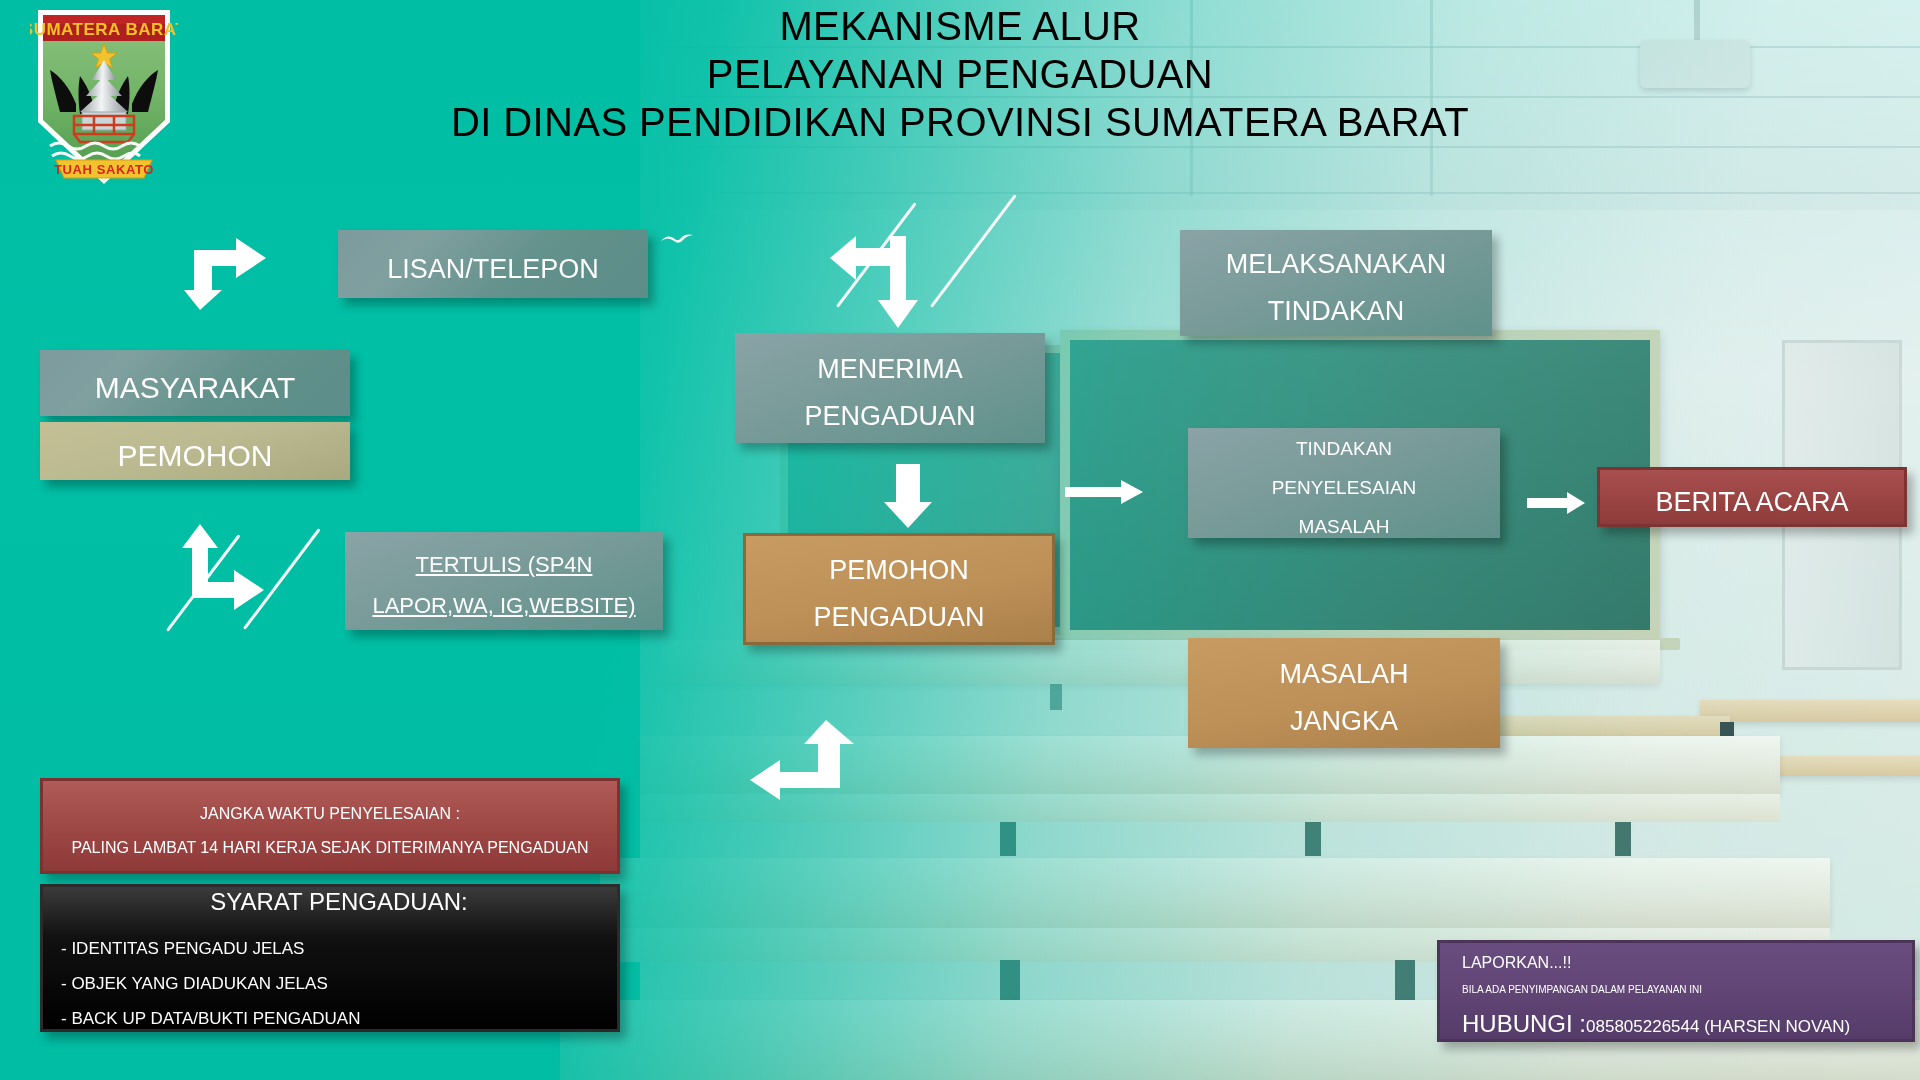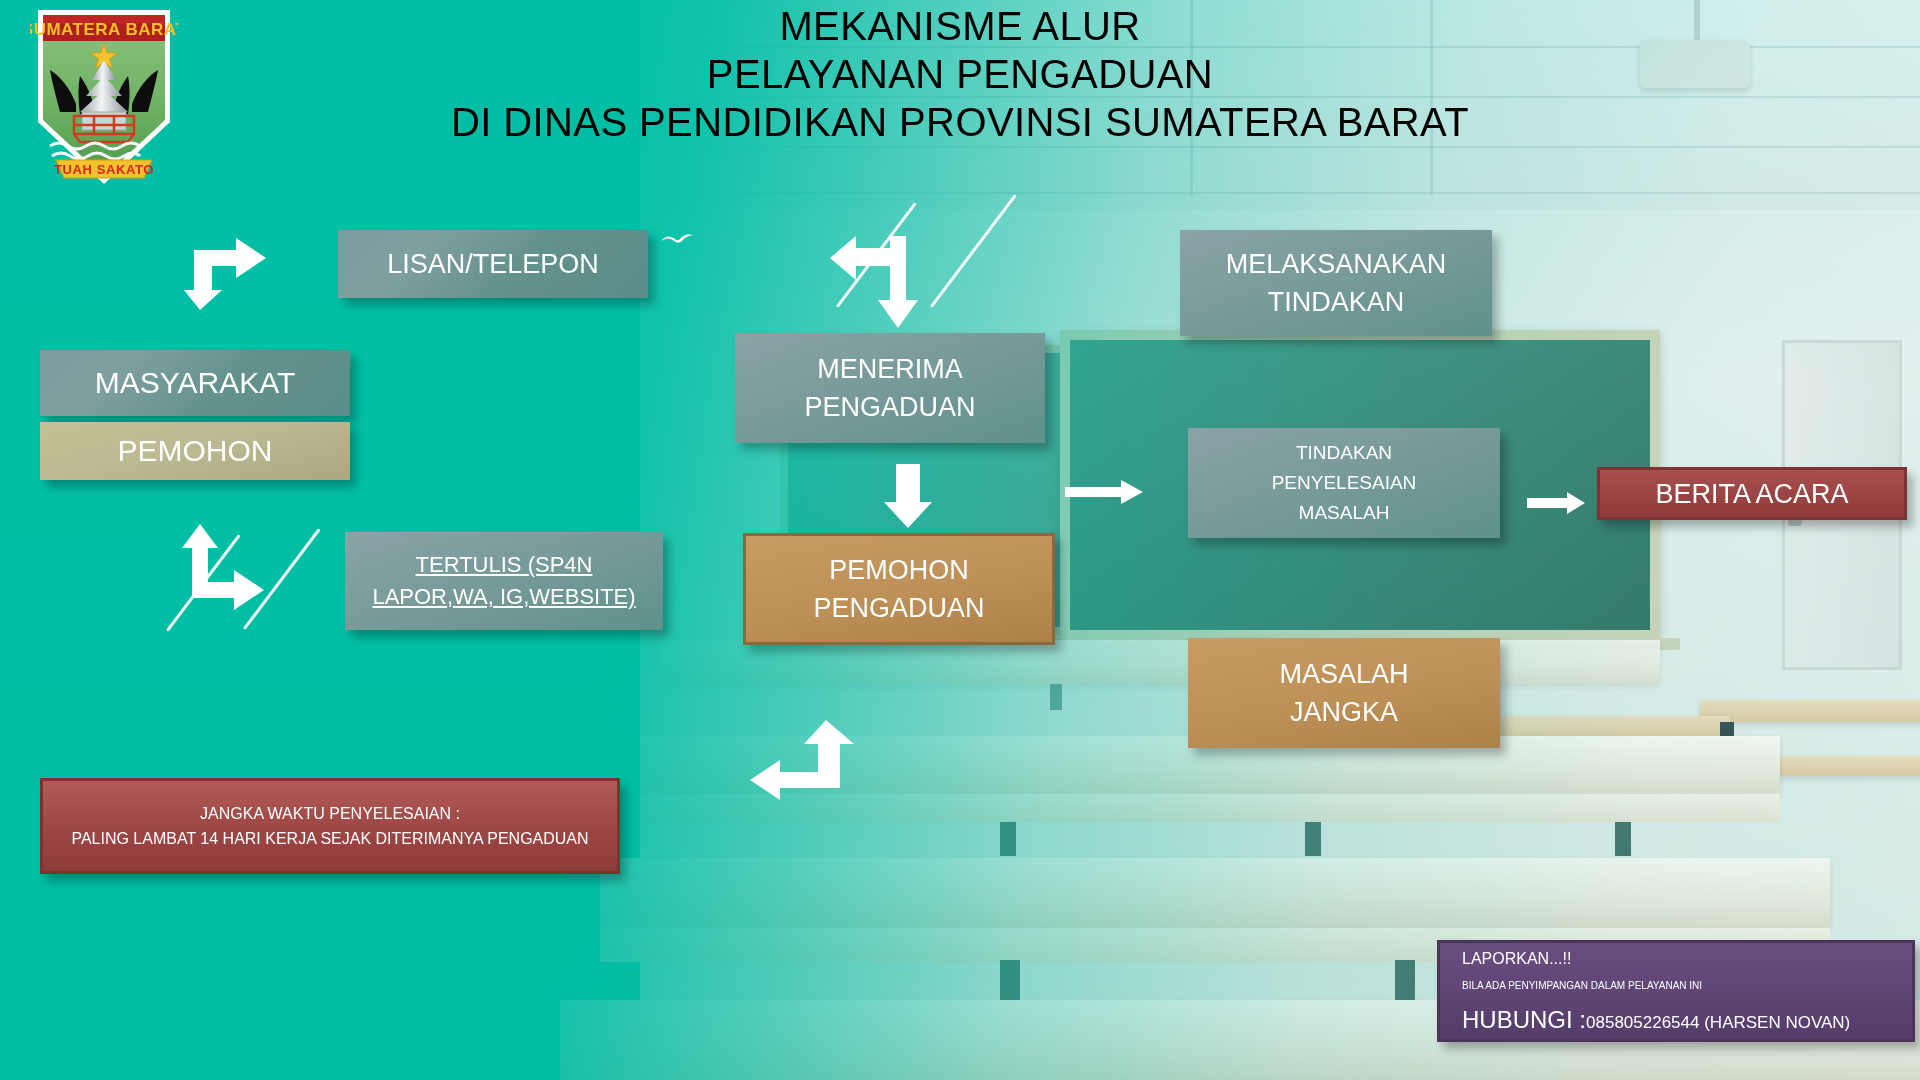--- a/index.html
+++ b/index.html
@@ -115,21 +115,21 @@
   }
 
   
   .box {
     position:absolute;
     display:flex; flex-direction:column;
     align-items:center; justify-content:center;
     color:#fff; text-align:center;
     box-shadow: 6px 7px 9px rgba(0,0,0,.28);
   }
-  .box .ln { display:block; }
+  .box .ln { display:block;margin-top:9px; }
 
   .slate {
     background: linear-gradient(135deg,#7d9a9c 0%, #80a0a0 25%, #63918c 60%, #5c8d88 100%);
   }
   .slate2 {
     background: linear-gradient(160deg,#8aa3a6 0%, #7b9c9b 40%, #5f918b 100%);
   }
   .khaki {
     background: linear-gradient(165deg,#c3c096 0%, #bcba90 45%, #a9a87e 100%);
   }
@@ -370,34 +370,40 @@
     <span class="ln">MELAKSANAKAN</span>
     <span class="ln">TINDAKAN</span>
   </div>
 
   <div class="box slate2 t19" style="left:1188px;top:428px;width:312px;height:110px;">
     <span class="ln">TINDAKAN</span>
     <span class="ln">PENYELESAIAN</span>
     <span class="ln">MASALAH</span>
   </div>
 
-  <div class="box crimson t27" style="left:1597px;top:467px;width:310px;height:53px;text-align:right;">
+  <div class="box crimson t27" style="left:1597px;top:467px;width:310px;height:60px;text-align:right;">
     <span class="ln">BERITA ACARA</span>
   </div>
 
   <div class="box tan t27" style="left:1188px;top:638px;width:312px;height:110px;">
     <span class="ln">MASALAH</span>
     <span class="ln">JANGKA</span>
   </div>
 
   <div class="box crimson-flat t16" style="left:40px;top:778px;width:580px;height:96px;">
     <span class="ln">JANGKA WAKTU PENYELESAIAN :</span>
     <span class="ln">PALING LAMBAT 14 HARI KERJA SEJAK DITERIMANYA PENGADUAN</span>
   </div>
 
+  <div class="box blackbox left-list" style="left:40px;top:884px;width:580px;height:148px;">
+    <span class="hdr t24" style="margin-bottom:8px;">SYARAT PENGADUAN:</span>
+    <span class="ln t17">- IDENTITAS PENGADU JELAS</span>
+    <span class="ln t17">- OBJEK YANG DIADUKAN JELAS</span>
+    <span class="ln t17">- BACK UP DATA/BUKTI PENGADUAN</span>
+  </div>
 
   <div class="box purple left-list" style="left:1437px;top:940px;width:478px;height:102px;padding-left:22px;justify-content:center;">
     <span class="ln t16">LAPORKAN...!!</span>
     <span class="ln t15" style="margin-top:3px;">BILA ADA PENYIMPANGAN DALAM  PELAYANAN INI</span>
     <span class="ln" style="margin-top:5px;display:flex;align-items:baseline;">
       <span class="t24">HUBUNGI :</span>
       <span class="t17">085805226544 (HARSEN NOVAN)</span>
     </span>
   </div>
 

